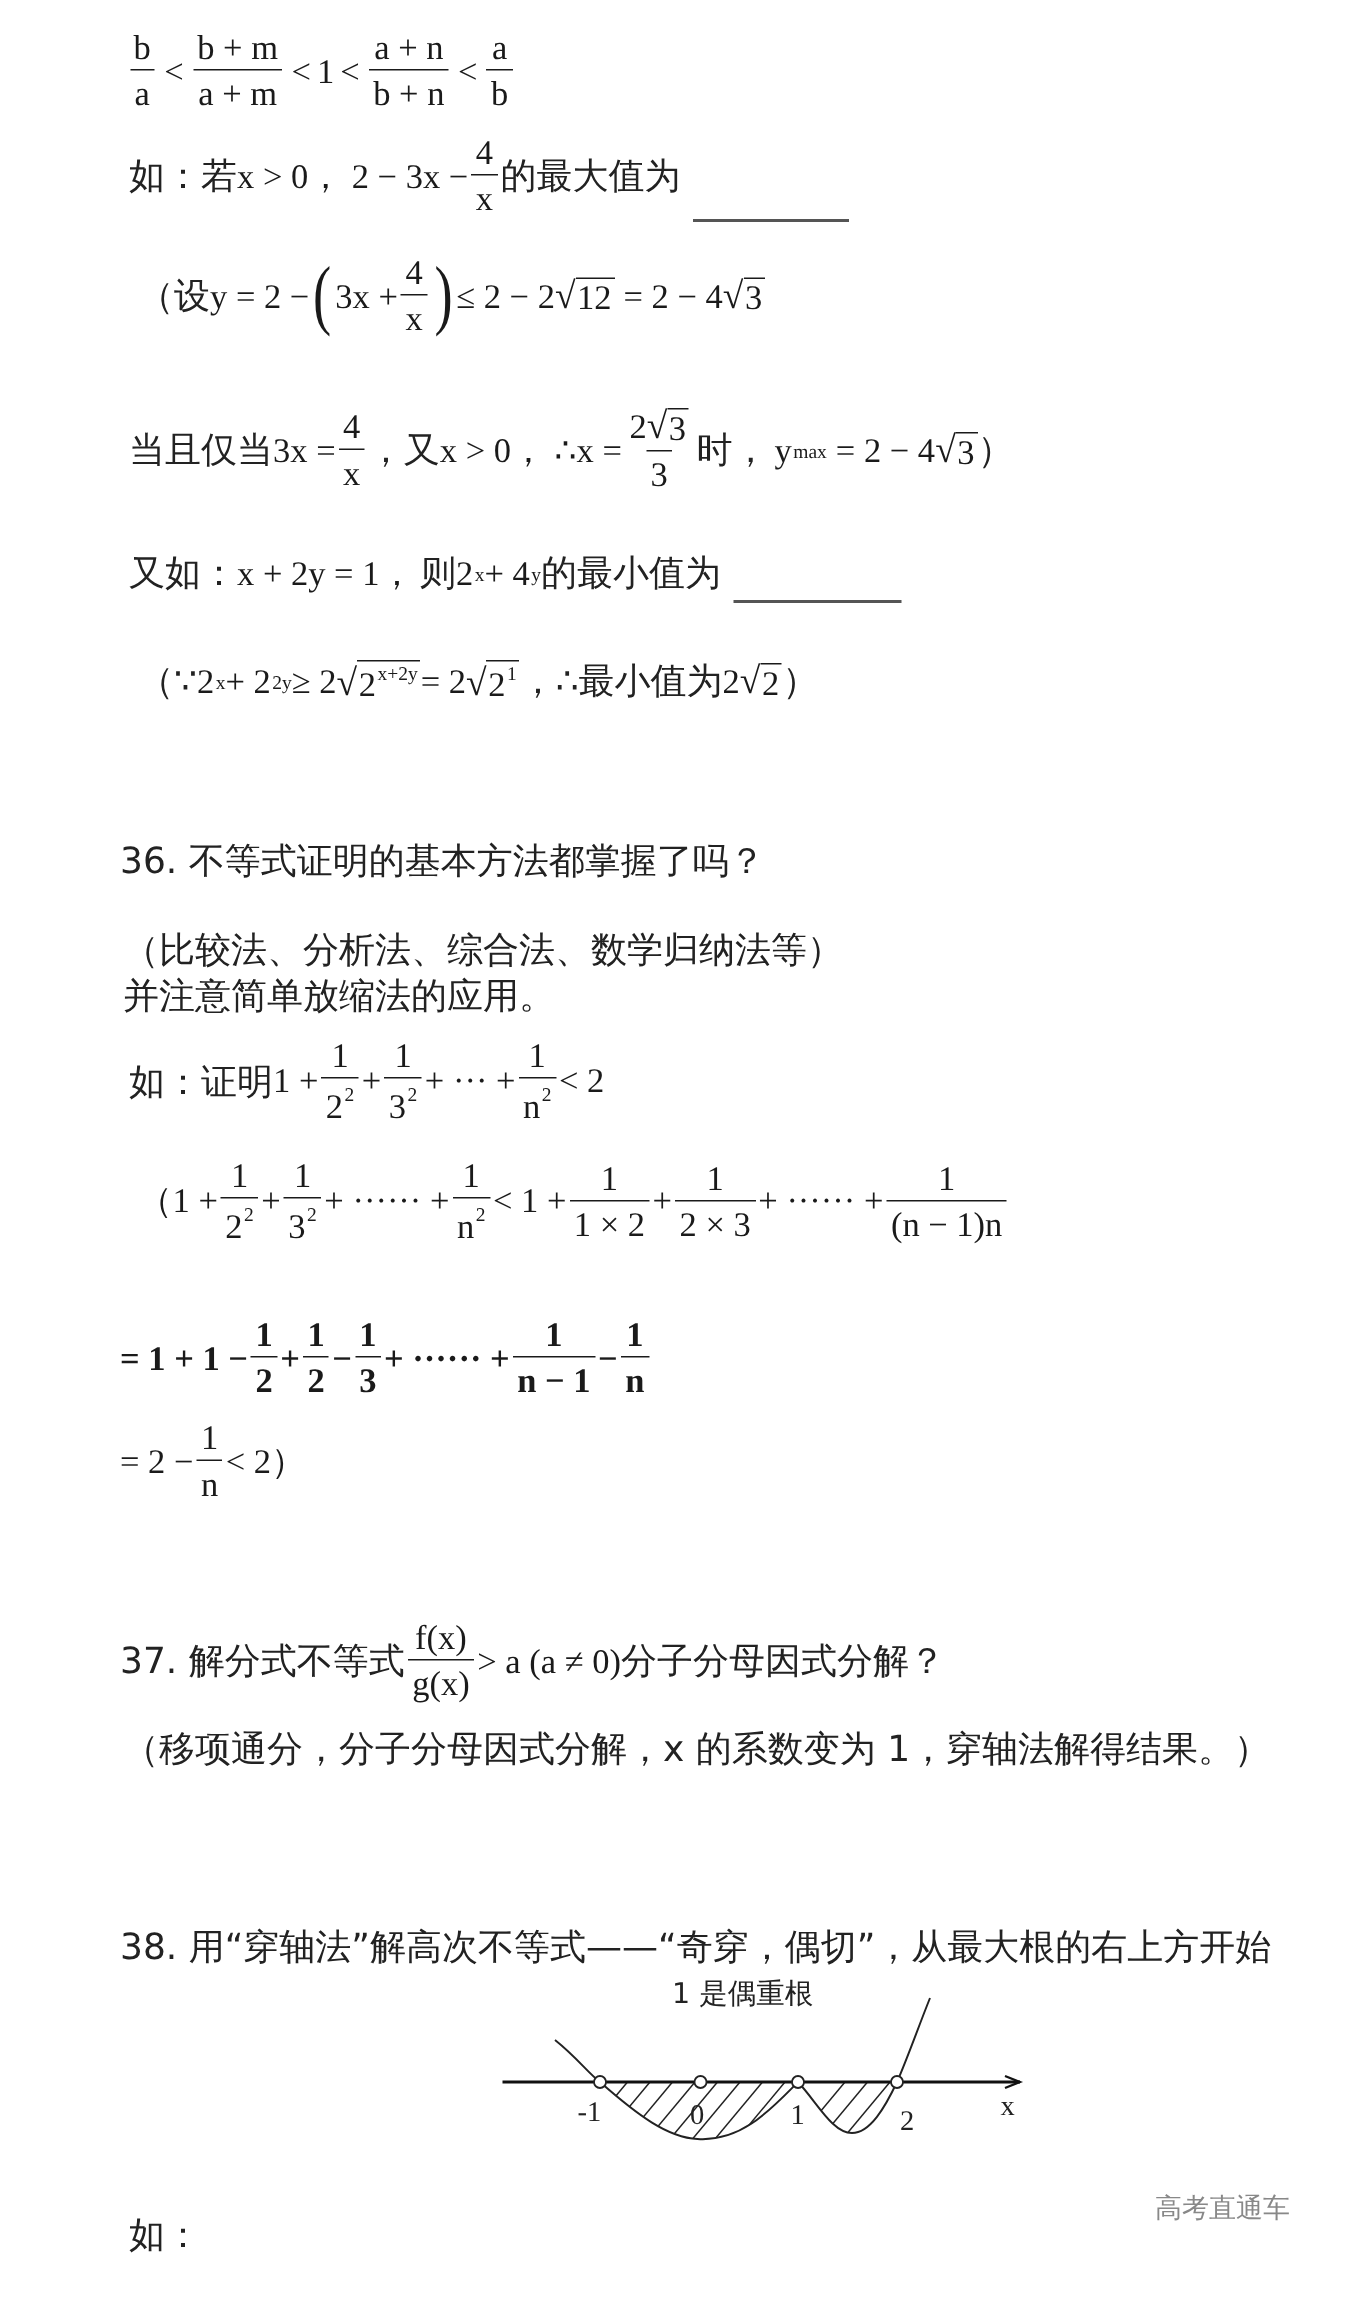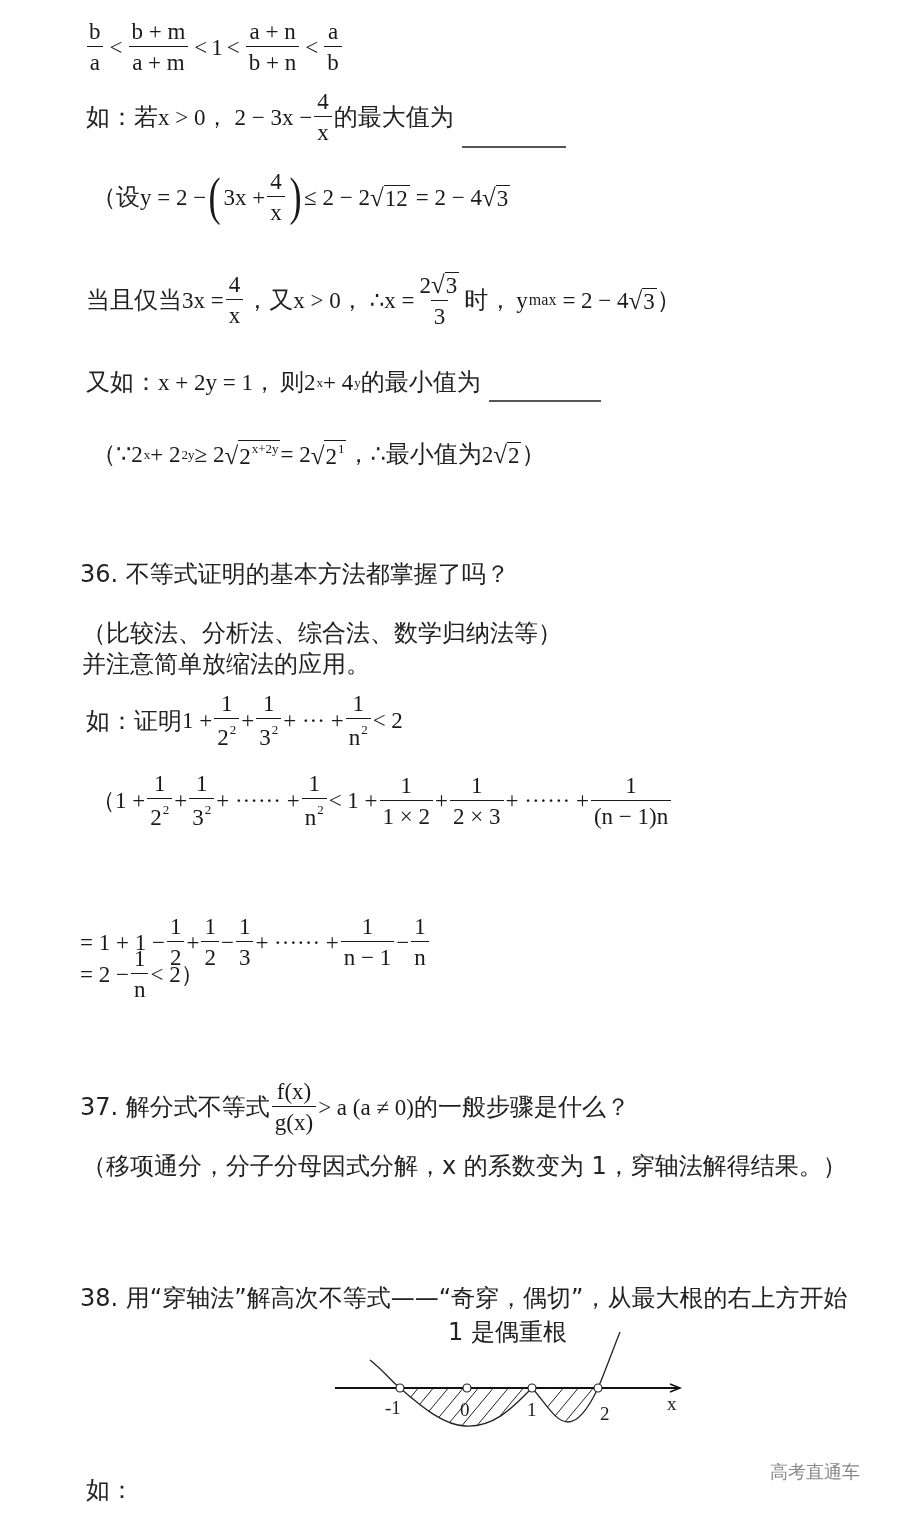--- a/index.html
+++ b/index.html
@@ -9,21 +9,21 @@
   .line { position: absolute; left: 0; white-space: nowrap; display: flex; align-items: center; font-size: 22px; line-height: 1; }
   .cn { font-family: "DejaVu Sans", "Liberation Sans", sans-serif; font-size: 24px; color: #222; }
   .m { font-family: "Liberation Serif", "DejaVu Serif", serif; font-size: 23px; }
   .op { margin: 0 4px; font-family: "Liberation Serif", serif; font-size: 23px; }
 
   .frac { display: inline-flex; flex-direction: column; align-items: center; vertical-align: middle; margin: 0 2px; font-family: "Liberation Serif", serif; font-size: 23px; }
   .frac .num { padding: 0 3px 3px 3px; line-height: 1; }
   .frac .den { padding: 4px 3px 0 3px; line-height: 1; border-top: 1.5px solid #1a1a1a; }
 
   sup { font-size: 13px; vertical-align: 11px; margin-left: 1px; }
-  sub { font-size: 16px; vertical-align: -6px; margin-left: 1px; }
+  sub { font-size: 13px; vertical-align: -6px; margin-left: 1px; }
 
   .sqrt { display: inline-flex; align-items: flex-end; }
   .sqrt .rad { font-size: 25px; line-height: 1; }
   .sqrt .arg { border-top: 1.5px solid #1a1a1a; padding: 1px 2px 0 1px; line-height: 1; }
 
   .bigparen { font-size: 52px; font-weight: 200; line-height: 1; transform: scaleX(0.7); display: inline-block; }
 
   .blank { display: inline-block; height: 2px; background: #555; align-self: flex-end; margin-left: 8px; margin-bottom: 2px; }
 
   .watermark { position: absolute; left: 770px; top: 1460px; font-family: "DejaVu Sans", sans-serif; font-size: 18px; color: #888; }
@@ -213,21 +213,21 @@
       <span class="num">1</span>
       <span class="den">2 × 3</span>
     </span>
   <span class="m">+ ······ +</span>
   <span class="frac">
       <span class="num">1</span>
       <span class="den">(n − 1)n</span>
     </span>
 </div>
 
-<div class="line" style="top:915px; left:80px;">
+<div class="line" style="top:878px; left:80px;font-weight:bold;">
   <span class="m">= 1 + 1 −</span>
   <span class="frac">
       <span class="num">1</span>
       <span class="den">2</span>
     </span>
   <span class="m">+</span>
   <span class="frac">
       <span class="num">1</span>
       <span class="den">2</span>
     </span>
@@ -257,32 +257,32 @@
   <span class="m">&lt; 2）</span>
 </div>
 
 <div class="line" style="top:1080px; left:80px;">
   <span class="cn">37. 解分式不等式</span>
   <span class="frac">
       <span class="num">f(x)</span>
       <span class="den">g(x)</span>
     </span>
   <span class="m">&gt; a (a ≠ 0)</span>
-  <span class="cn">的一般步骤是什么？</span>
+  <span class="cn">分子分母因式分解？</span>
 </div>
 <div class="line" style="top:1154px; left:82px;">
   <span class="cn">（移项通分，分子分母因式分解，x 的系数变为 1，穿轴法解得结果。）</span>
 </div>
 
 <div class="line" style="top:1256px; left:80px;margin-top:30px;">
   <span class="cn">38. 用“穿轴法”解高次不等式——“奇穿，偶切”，从最大根的右上方开始</span>
 </div>
 
 <div style="position:absolute; left:330px; top:1310px; width:360px; height:130px;">
-  <div style="position:absolute; left:118px; top:6px; font-family:'DejaVu Sans',sans-serif; font-size:24px; color:#222;">1 是偶重根</div>
+  <div style="position:absolute; left:118px; top:6px; font-family:'DejaVu Sans',sans-serif; font-size:19px; color:#222;">1 是偶重根</div>
   <svg width="360" height="130" viewBox="0 0 360 130">
     <defs>
       <clipPath id="c1">
           <path d="M70,78 C95,100 115,115 135,116 C165,118 185,95 202,78 Z"></path>
         </clipPath>
       <clipPath id="c2">
           <path d="M202,78 C215,92 225,112 238,112 C250,112 260,95 268,78 Z"></path>
         </clipPath>
     </defs>
     <g stroke="#222" stroke-width="1">

